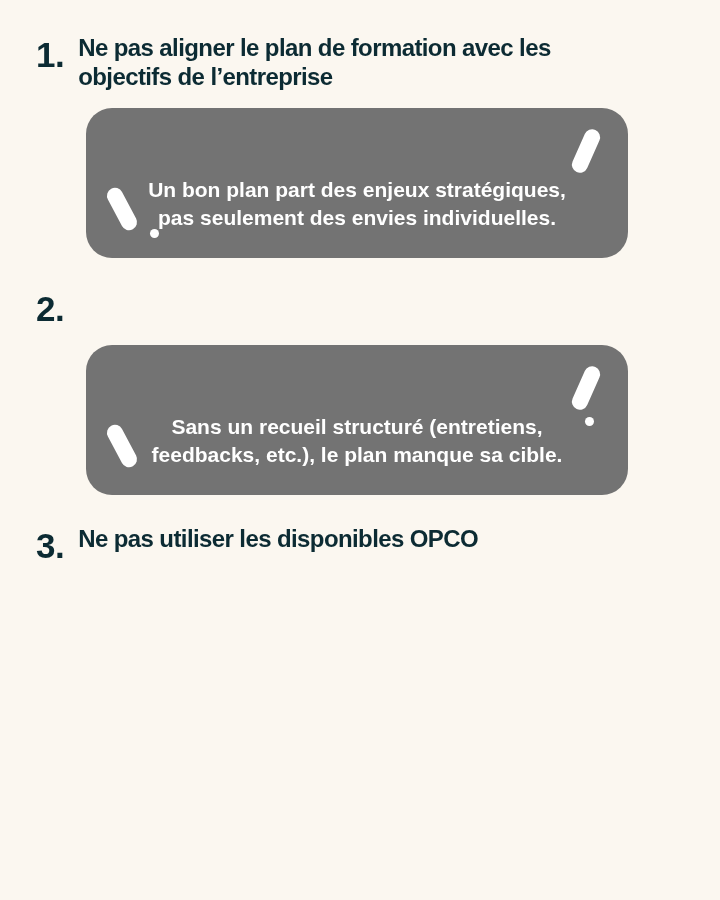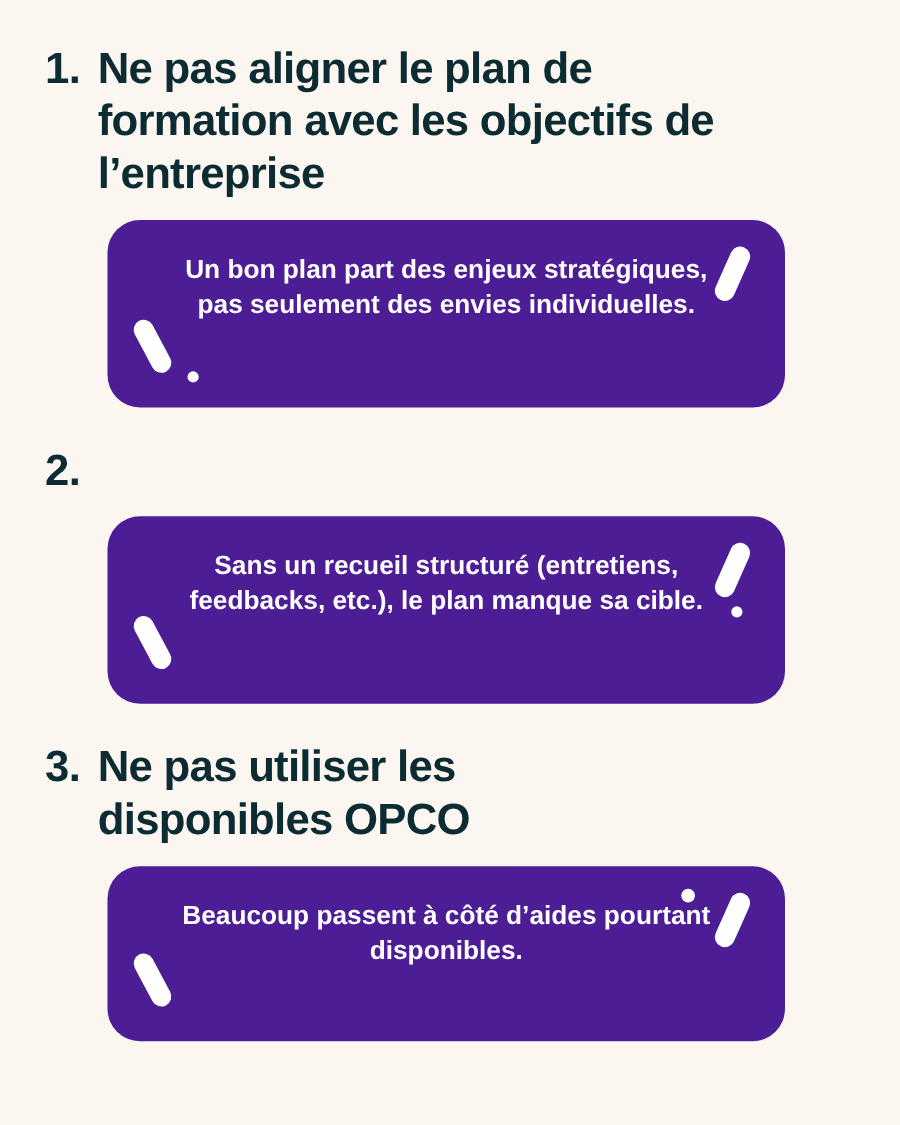--- a/index.html
+++ b/index.html
@@ -31,44 +31,44 @@
   }
   .num {
     font-size: 35px;
     font-weight: bold;
     color: #0C2B33;
     line-height: 1.18;
     letter-spacing: -0.5px;
     flex: 0 0 auto;
   }
   .heading {
-    font-size: 35px;
+    font-size: 24px;
     font-weight: bold;
     color: #0C2B33;
     line-height: 1.2;
     letter-spacing: -0.6px;
     max-width: 560px;
   }
   .bubble {
     position: relative;
     margin-left: 50px;
     margin-top: 18px;
-    background: #4c1d95;
+    background: #737373;
     border-radius: 26px;
     color: #ffffff;
     font-size: 21px;
     font-weight: bold;
     line-height: 1.32;
     text-align: center;
     padding: 26px 56px;
     box-sizing: border-box;
     width: 542px;
     min-height: 148px;
     display: flex;
-    align-items: flex-start;
+    align-items: flex-end;
     justify-content: center;
     overflow: hidden;
   }
   .bubble .text {
     position: relative;
     z-index: 2;
   }
   
   .shine {
     position: absolute;
@@ -146,21 +146,15 @@
       <span class="shine dot-sm dot-2"></span>
       <span class="text">Sans un recueil structuré (entretiens, feedbacks, etc.), le plan manque sa cible.</span>
     </div>
   </div>
 
   <div class="item" id="item-3">
     <div class="heading-row">
       <div class="num">3.</div>
       <div class="heading">Ne pas utiliser les disponibles OPCO</div>
     </div>
-    <div class="bubble">
-      <span class="shine arc-tr"></span>
-      <span class="shine arc-bl"></span>
-      <span class="shine dot-md dot-3"></span>
-      <span class="text">Beaucoup passent à côté d’aides pourtant disponibles.</span>
-    </div>
   </div>
 
 </div>
 
 </body></html>

